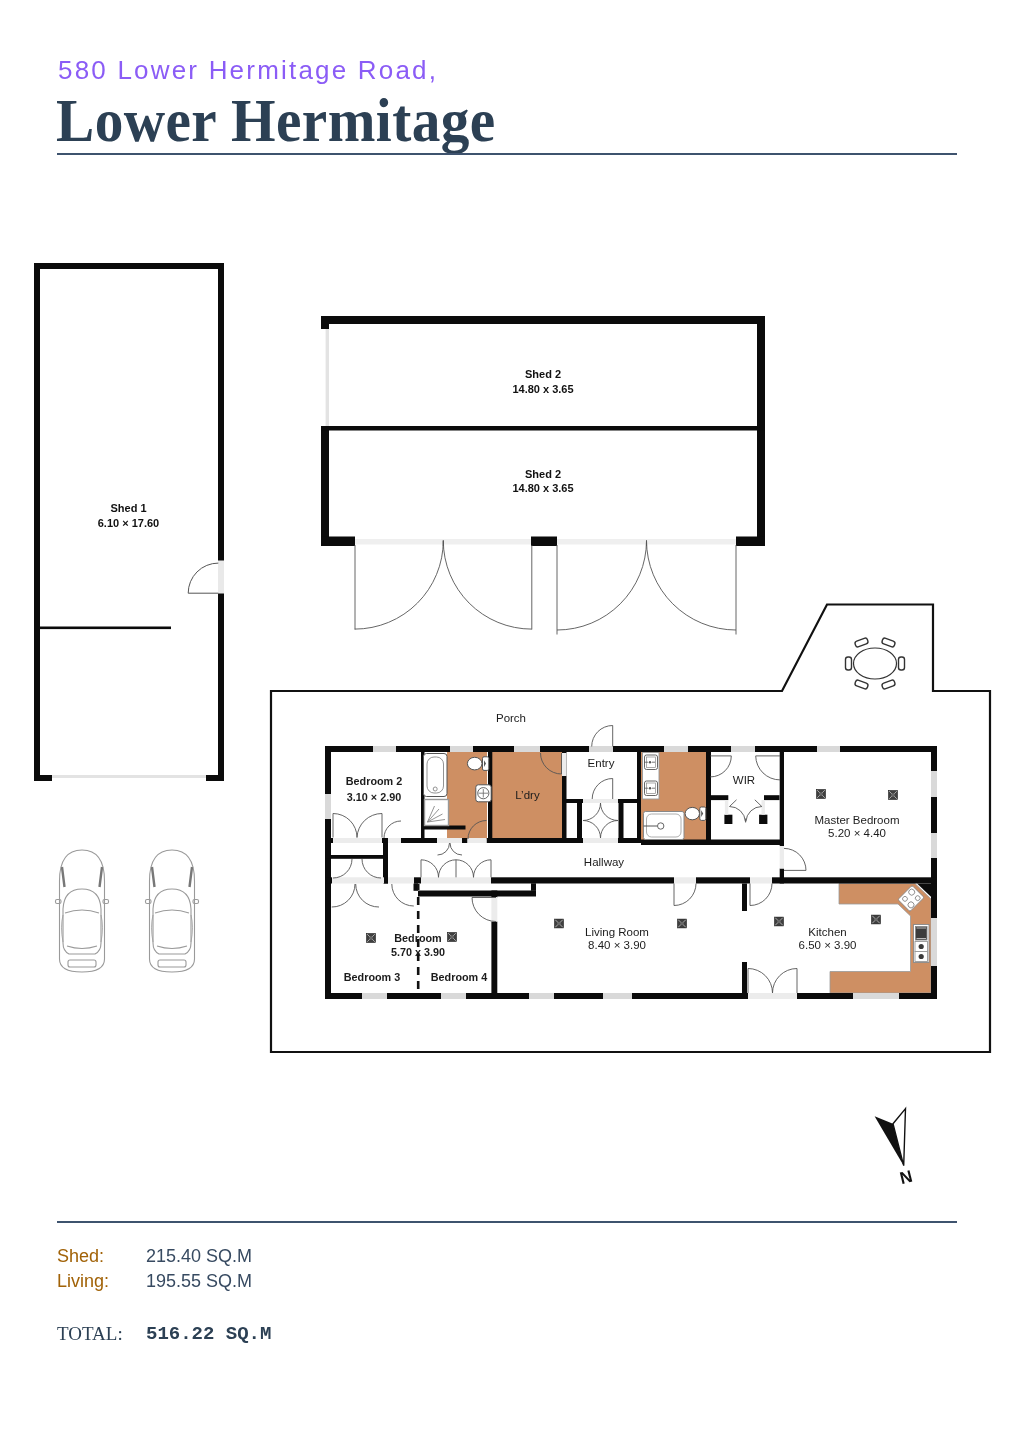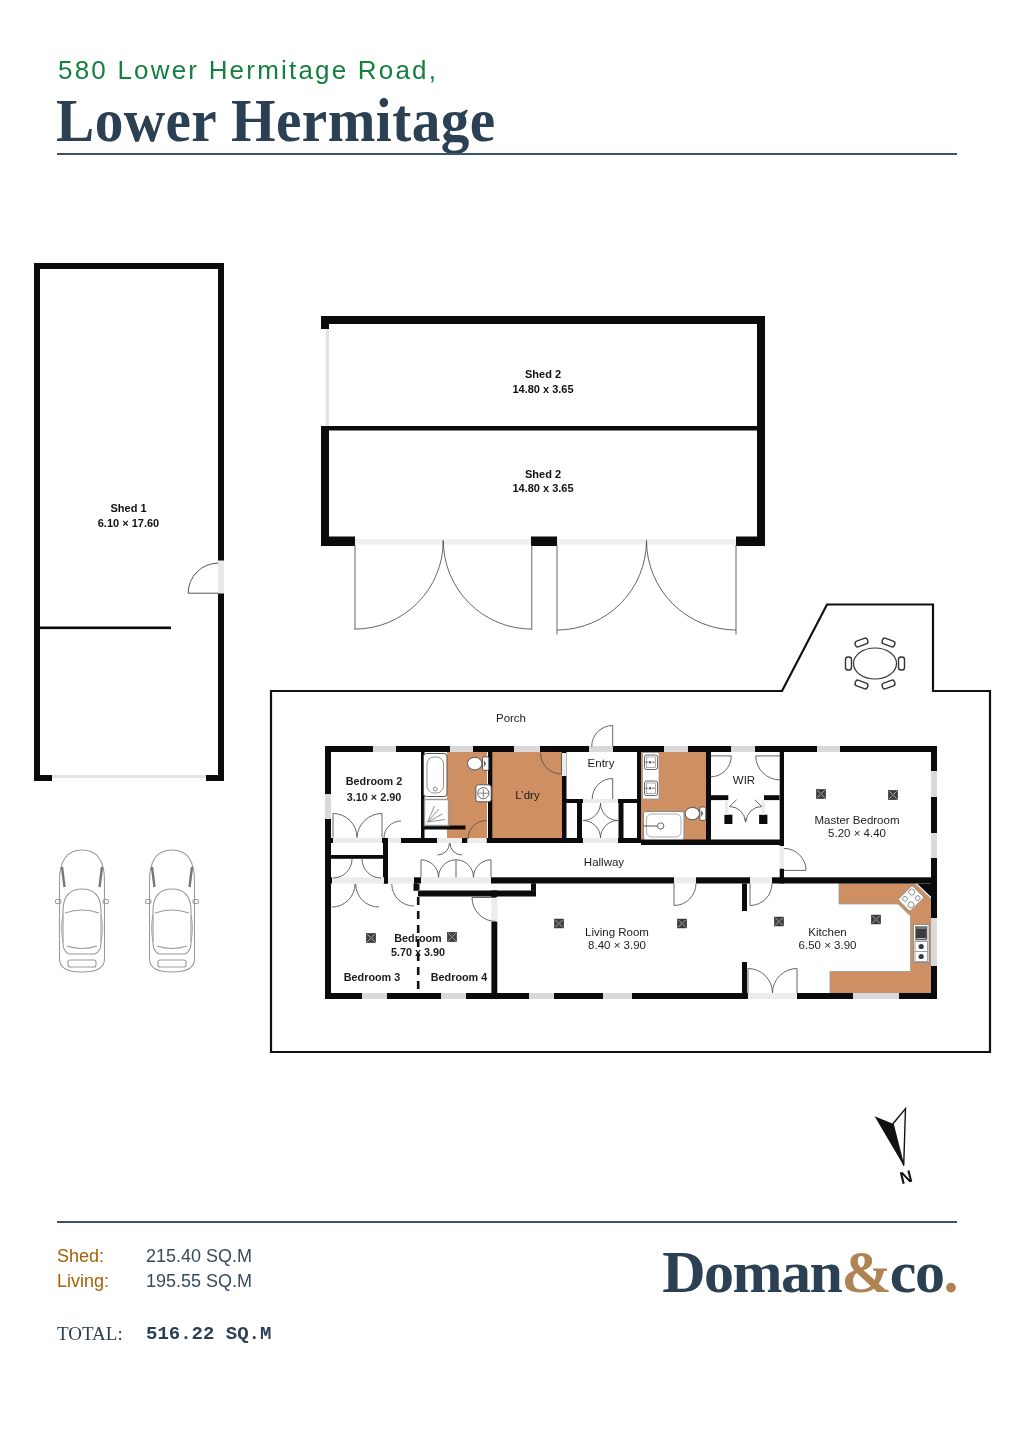--- a/index.html
+++ b/index.html
@@ -1,17 +1,17 @@
 <!DOCTYPE html>
 <html><head>
 <meta charset="utf-8">
 <style>
 html,body{margin:0;padding:0;background:#fff;}
 .page{position:relative;width:1024px;height:1449px;background:#fff;overflow:hidden;font-family:"Liberation Sans",sans-serif;}
-.addr{position:absolute;left:58px;top:55px;font-size:26px;letter-spacing:2.2px;color:#15803d;}
+.addr{position:absolute;left:58px;top:55px;font-size:26px;letter-spacing:2.2px;color:#8b5cf6;}
 .title{position:absolute;left:56px;top:86px;font-family:"Liberation Serif",serif;font-weight:bold;font-size:61px;letter-spacing:0.5px;color:#2C4054;transform:scaleX(0.938);transform-origin:0 0;}
 .rule{position:absolute;left:57px;top:153px;width:900px;height:2px;background:#3E536E;}
 .rule2{position:absolute;left:57px;top:1221px;width:900px;height:2px;background:#3E536E;}
 .f1{position:absolute;font-size:18px;color:#a16207;}
 .fv{position:absolute;width:180px;text-align:left;font-size:18px;color:#374A61;}
 .ft{position:absolute;font-family:"Liberation Serif",serif;font-weight:normal;font-size:19px;color:#2C4054;}
 .ftv{position:absolute;width:180px;font-family:Liberation Mono, monospace;font-weight:bold;font-size:19px;color:#2C4054;}
 .logo{position:absolute;right:67px;top:1238px;font-family:"Liberation Serif",serif;font-weight:bold;font-size:60px;letter-spacing:-1.5px;color:#2C4054;white-space:nowrap;}
 .logo .tan{color:#B08355;}
 .disc{position:absolute;right:67px;top:1322px;width:700px;text-align:right;font-size:18px;letter-spacing:0.4px;line-height:25.3px;color:#374A61;}
@@ -487,15 +487,14 @@
 
 <div class="f1" style="left:57px;top:1246px;">Shed:</div>
 <div class="fv" style="left:146px;top:1246px;">215.40 SQ.M</div>
 
 <div class="f1" style="left:57px;top:1271px;">Living:</div>
 <div class="fv" style="left:146px;top:1271px;">195.55 SQ.M</div>
 
 <div class="ft" style="left:57px;top:1323px;">TOTAL:</div>
 <div class="ftv" style="left:146px;top:1323px;">516.22 SQ.M</div>
 
-<div class="logo">Doman<span class="tan">&amp;</span>co<span class="tan">.</span></div>
 
 </div>
 
 </body></html>

